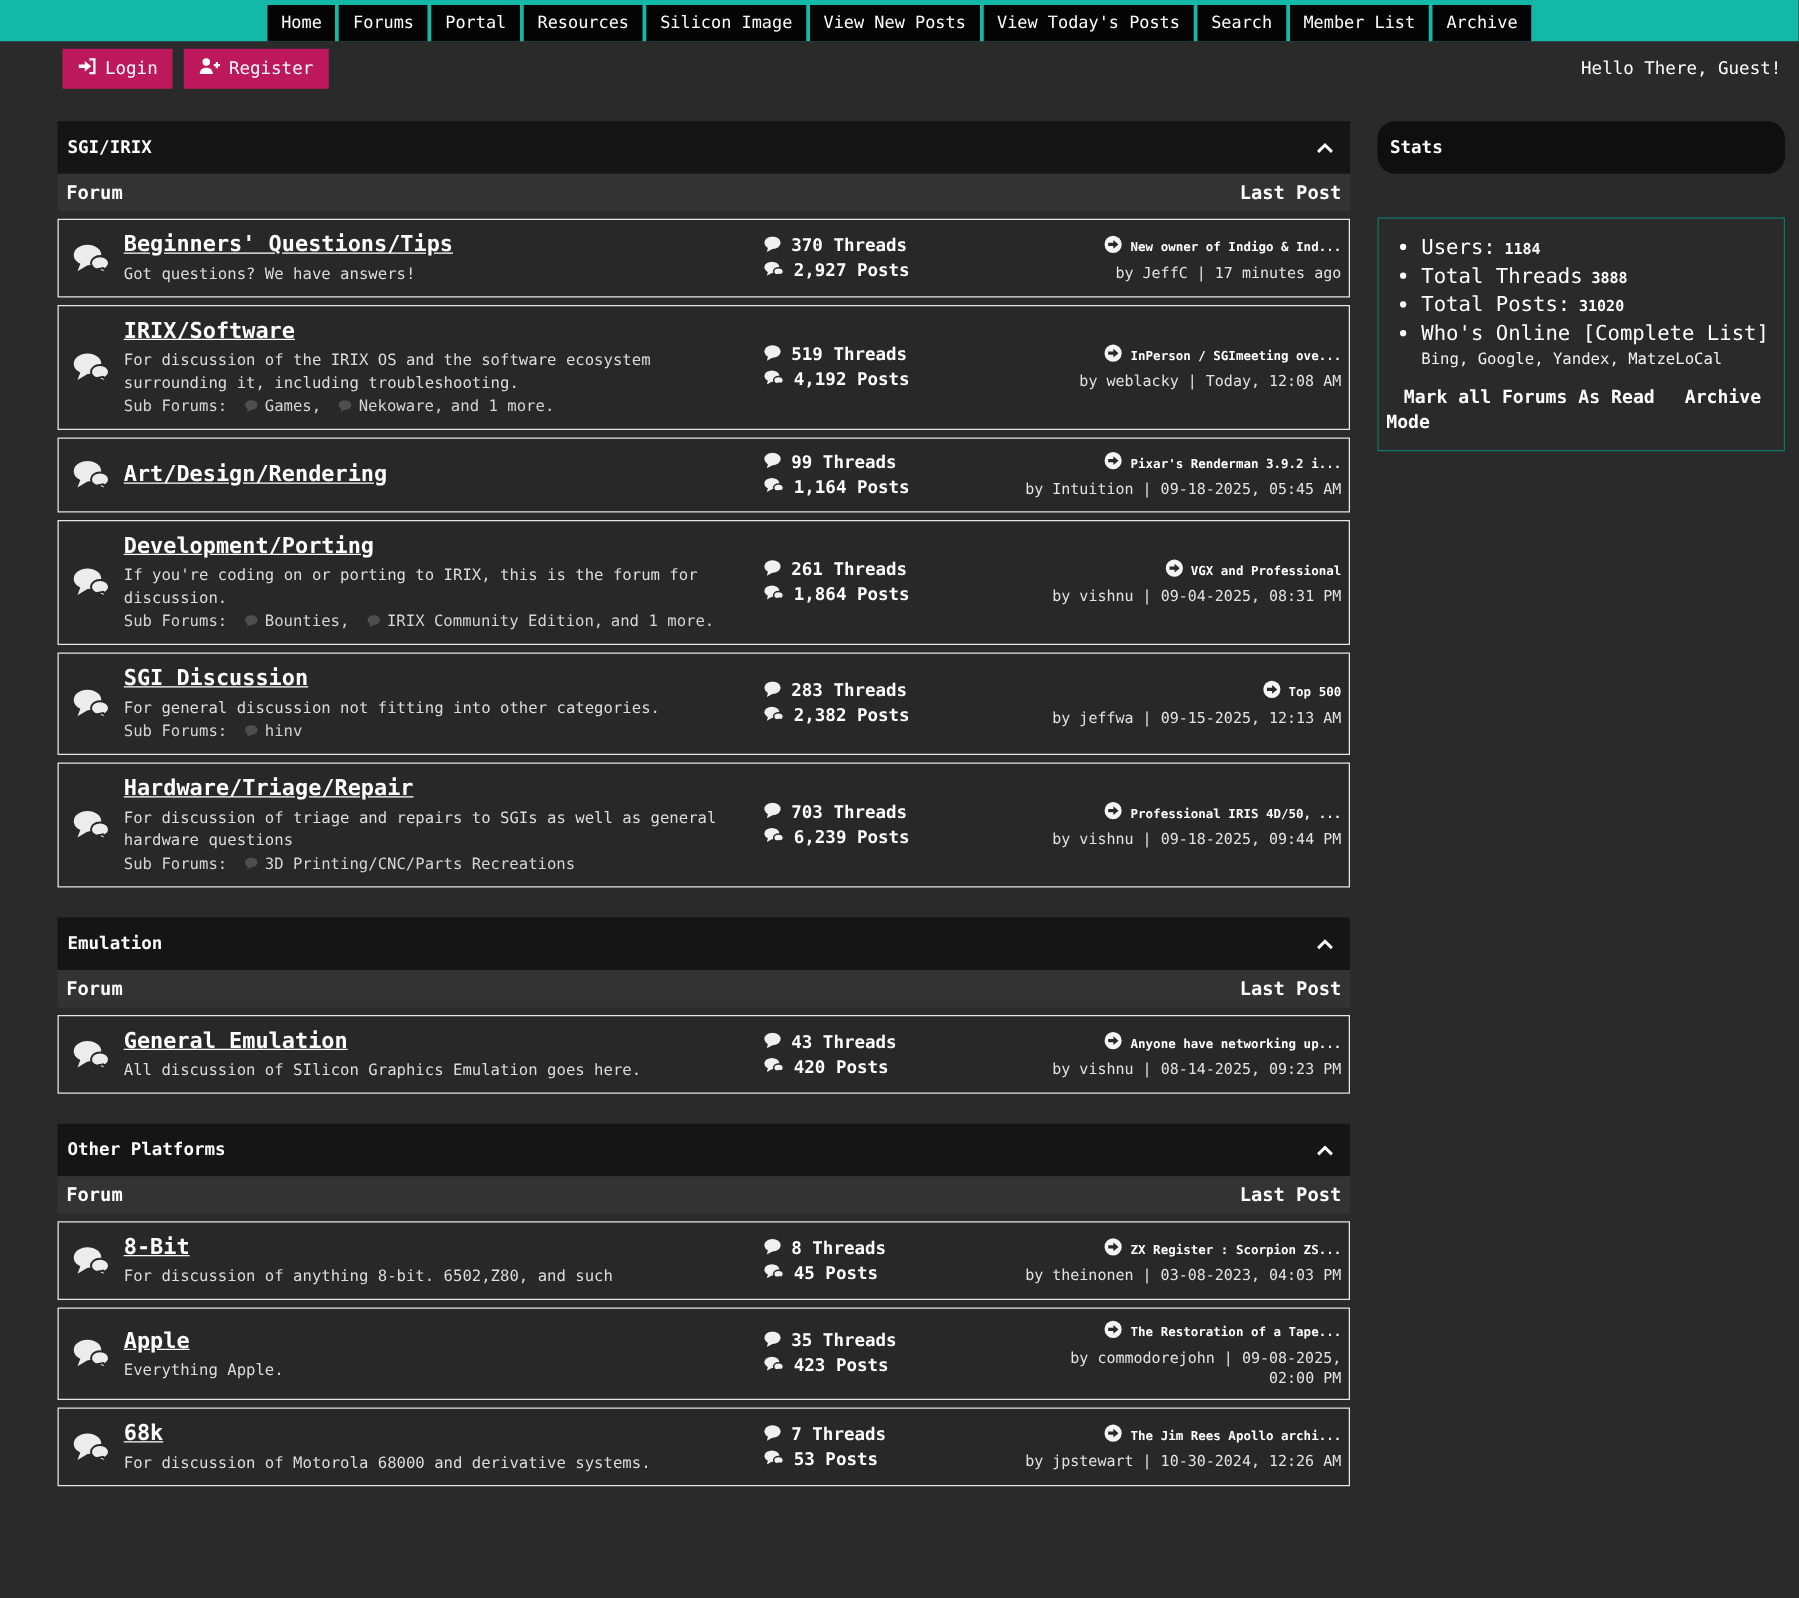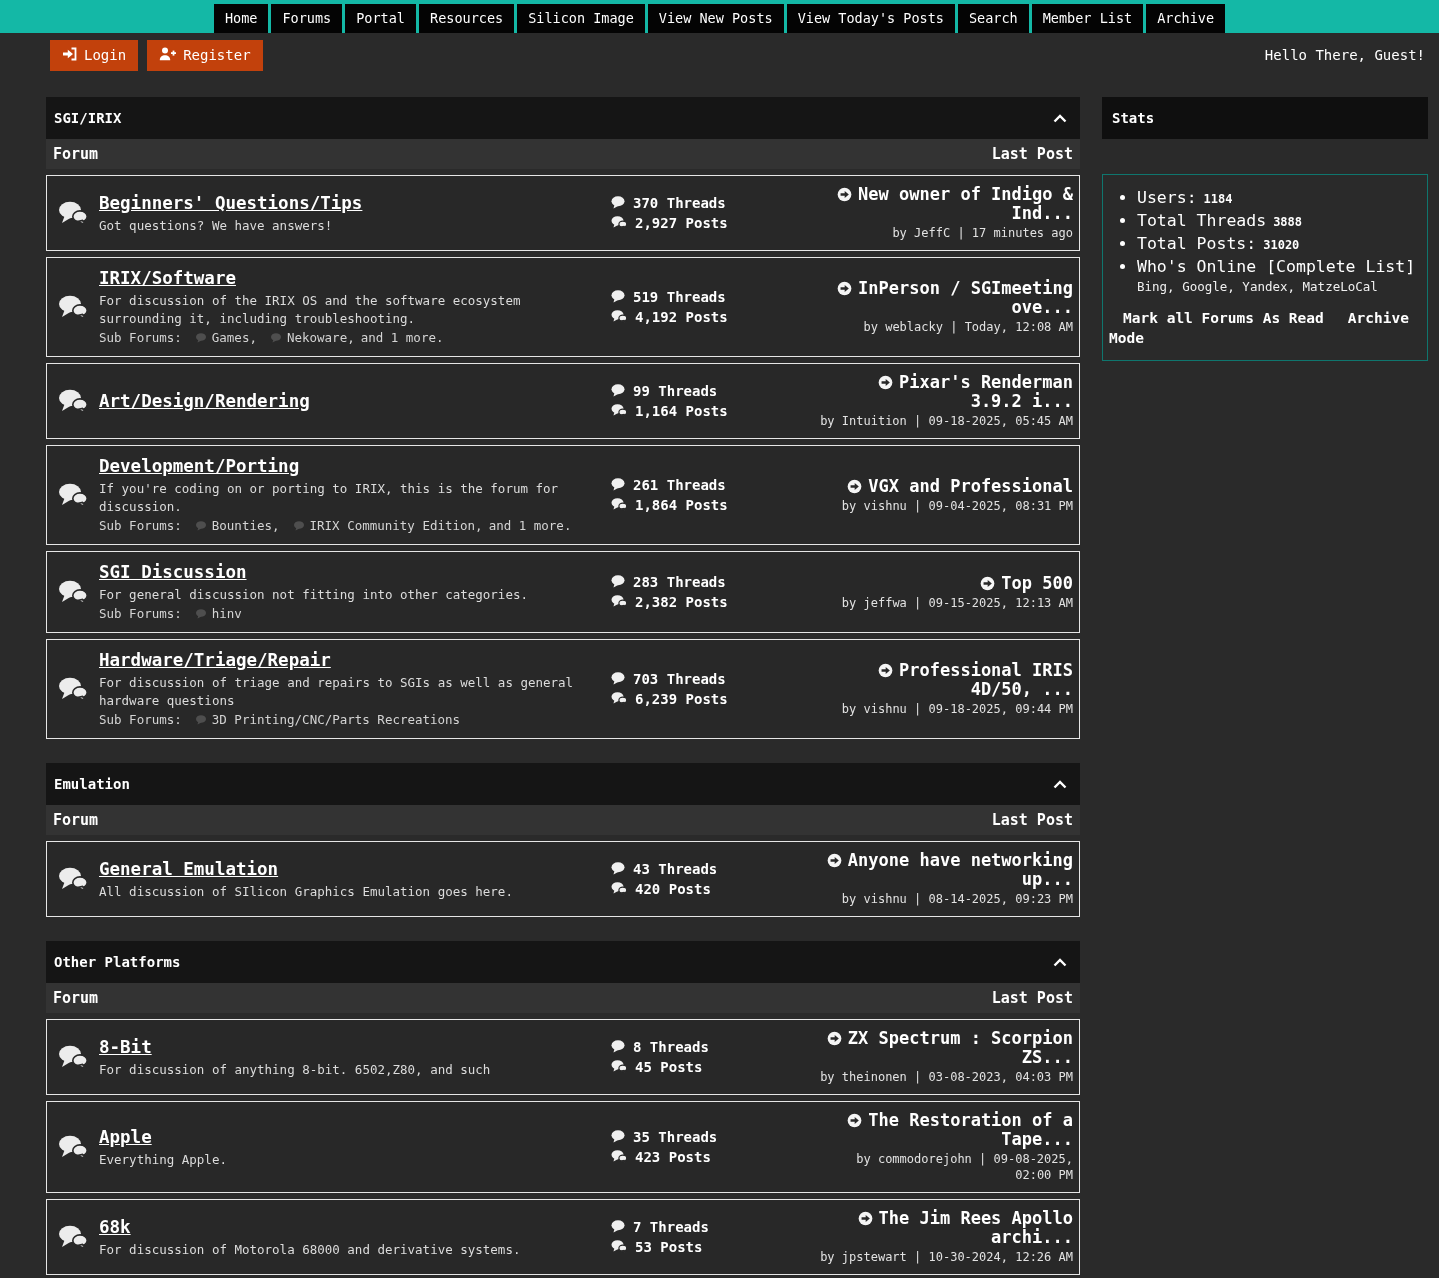--- a/index.html
+++ b/index.html
@@ -22,21 +22,21 @@
     padding:6px 11px 7px; cursor:pointer; white-space:nowrap;
   }
 
   
   .userbar {
     height:44px; display:flex; align-items:center;
     justify-content:space-between; padding:0 14px 0 50px;
   }
   .userbar-left { display:flex; gap:9px; }
   .ubtn {
-    background:#c2410c; border:none; color:#fff;
+    background:#be185d; border:none; color:#fff;
     font-family:inherit; font-size:14px; padding:7px 12px;
     display:flex; align-items:center; gap:7px; cursor:pointer;
   }
   .greeting { font-size:14px; }
 
   
   .content { display:flex; gap:22px; padding:20px 11px 0 46px; align-items:flex-start; }
   .main-col { width:1034px; flex:none; }
   .sidebar  { width:326px; flex:none; }
 
@@ -67,29 +67,29 @@
   .fsub   { font-size:12.5px; line-height:18px; color:#d4d4d4; margin-top:1px; }
   .sub-item  { margin-left:13px; }
   .sub-icon  { margin-right:5px; }
   .sub-icon svg { vertical-align:-1px; }
   .sub-suffix { margin-left:6px;margin-top:48px; }
   .fcell-stats { width:198px; flex:none; }
   .stat-line { font-size:14px; font-weight:bold; line-height:20px; white-space:nowrap; }
   .s-icon { margin-right:8px; }
   .s-icon svg { vertical-align:-1px; }
   .fcell-last { width:254px; flex:none; margin-left:auto; text-align:right; }
-  .lp-title { font-size:17px; font-weight:bold; line-height:19px; }
+  .lp-title { font-size:10px; font-weight:bold; line-height:19px; }
   .lp-icon { margin-right:6px; cursor:pointer; }
   .lp-icon svg { vertical-align:-2px; }
   .lp-meta { font-size:12px; color:#e2e2e2; line-height:16px; margin-top:2px; }
 
   
   .side-header {
     background:#0f0f0f; height:42px; display:flex; align-items:center;
-    padding:0 10px; font-size:14px; font-weight:bold;
+    padding:0 10px; font-size:14px; font-weight:bold;border-radius:14px;
   }
   .stats-box {
     margin-top:35px; border:1px solid #0f766e; padding:8px 4px 12px;
   }
   .stats-box ul { list-style:disc; padding-left:30px; margin:4px 0 0; }
   .stats-box li { font-size:16.5px; line-height:22px; }
   .num { font-size:12px; font-weight:bold; margin-left:7px; }
   .online-names { font-size:12.5px; line-height:18px; padding-left:30px; color:#f0f0f0; }
   .stats-links { margin-top:12px; font-size:14.5px; font-weight:bold; line-height:20px;
                  text-indent:14px; padding:0 2px; }
@@ -546,21 +546,21 @@
                       <ellipse cx="11.8" cy="8.2" rx="3.9" ry="3"></ellipse>
                       <path d="M13 10.5 L15.2 13 L10.5 11 Z"></path>
                     </g>
                   </g>
                 </svg></span><span>45 Posts</span></div>
           </div>
           <div class="fcell-last">
             <div class="lp-title"><span class="lp-icon"><svg width="15" height="15" viewBox="0 0 16 16">
                   <circle cx="8" cy="8" r="7.3" fill="#f5f5f5"></circle>
                   <path d="M3.8 6.6 h4.4 V4.2 L12.6 8 L8.2 11.8 V9.4 H3.8 Z" fill="#282828"></path>
-                </svg></span><span class="lp-link">ZX Spectrum : Scorpion ZS...</span></div>
+                </svg></span><span class="lp-link">ZX Register : Scorpion ZS...</span></div>
             <div class="lp-meta">by theinonen | 03-08-2023, 04:03 PM</div>
           </div>
         </div>
         <div class="forum-row">
           <div class="fcell-icon">
             <svg width="30" height="24" viewBox="0 0 30 24">
               <g fill="#ececec">
                 <ellipse cx="12" cy="9" rx="11" ry="8.2"></ellipse>
                 <path d="M7 14 L4 22 L14 16 Z"></path>
                 <g stroke="#282828" stroke-width="1.6">

